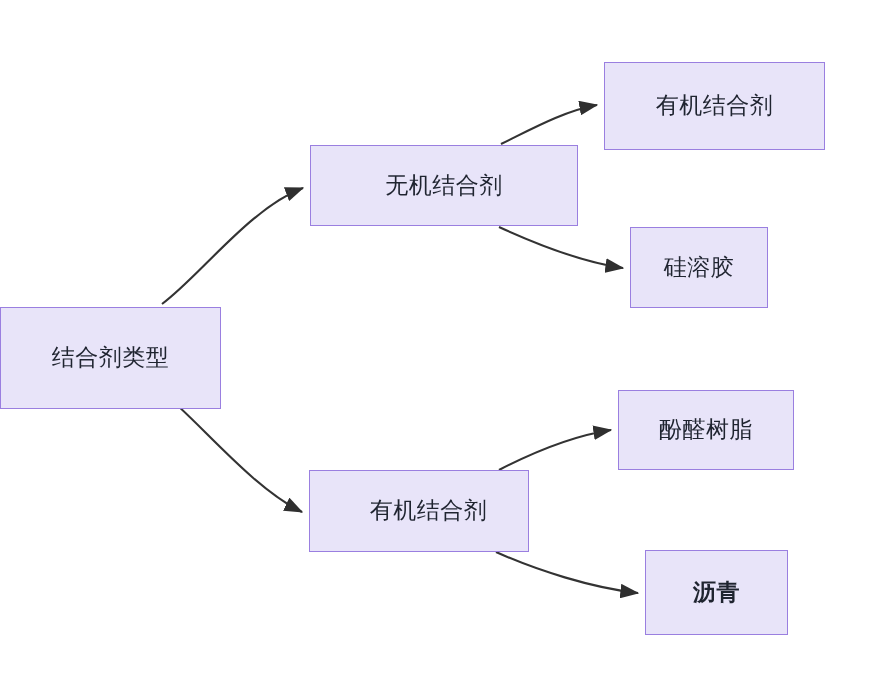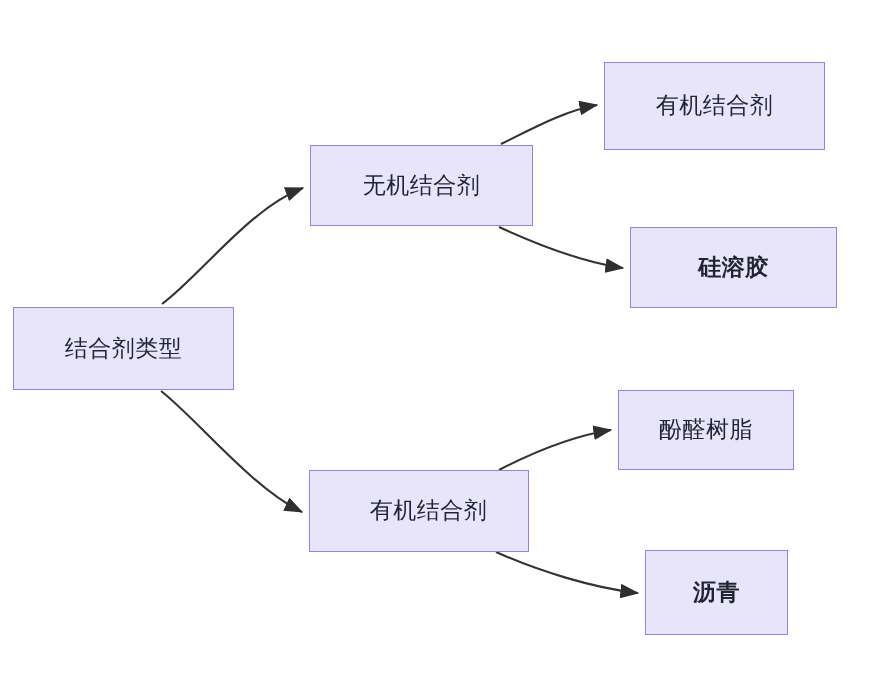--- a/index.html
+++ b/index.html
@@ -36,24 +36,24 @@
     font-size: 23px;
     line-height: 1.2;
     letter-spacing: 0.5px;
     white-space: nowrap;
     user-select: none;
   }
   .node-label {
     display: block;
   }
   
-  .n-root   { left: 13px;  top: 307px; width: 221px; height: 83px; }
-  .n-inorg  { left: 310px; top: 145px; width: 223px; height: 81px; }
+  .n-root   { left: 0;  top: 307px; width: 221px; height: 102px; }
+  .n-inorg  { left: 310px; top: 145px; width: 268px; height: 81px; }
   .n-alum   { left: 604px; top: 62px;  width: 221px; height: 88px; }
-  .n-silica { left: 630px; top: 227px; width: 207px; height: 81px; font-weight: bold; }
+  .n-silica { left: 630px; top: 227px; width: 138px; height: 81px; }
   .n-org    { left: 309px; top: 470px; width: 220px; height: 82px; padding-left: 19px; }
   .n-phenol { left: 618px; top: 390px; width: 176px; height: 80px; }
   .n-asph   { left: 645px; top: 550px; width: 143px; height: 85px; font-weight: bold; }
 </style>
 </head>
 <body>
 
 <div id="diagram-canvas">
 
   <svg id="edge-layer" viewBox="0 0 884 698" width="884" height="698" xmlns="http://www.w3.org/2000/svg">

